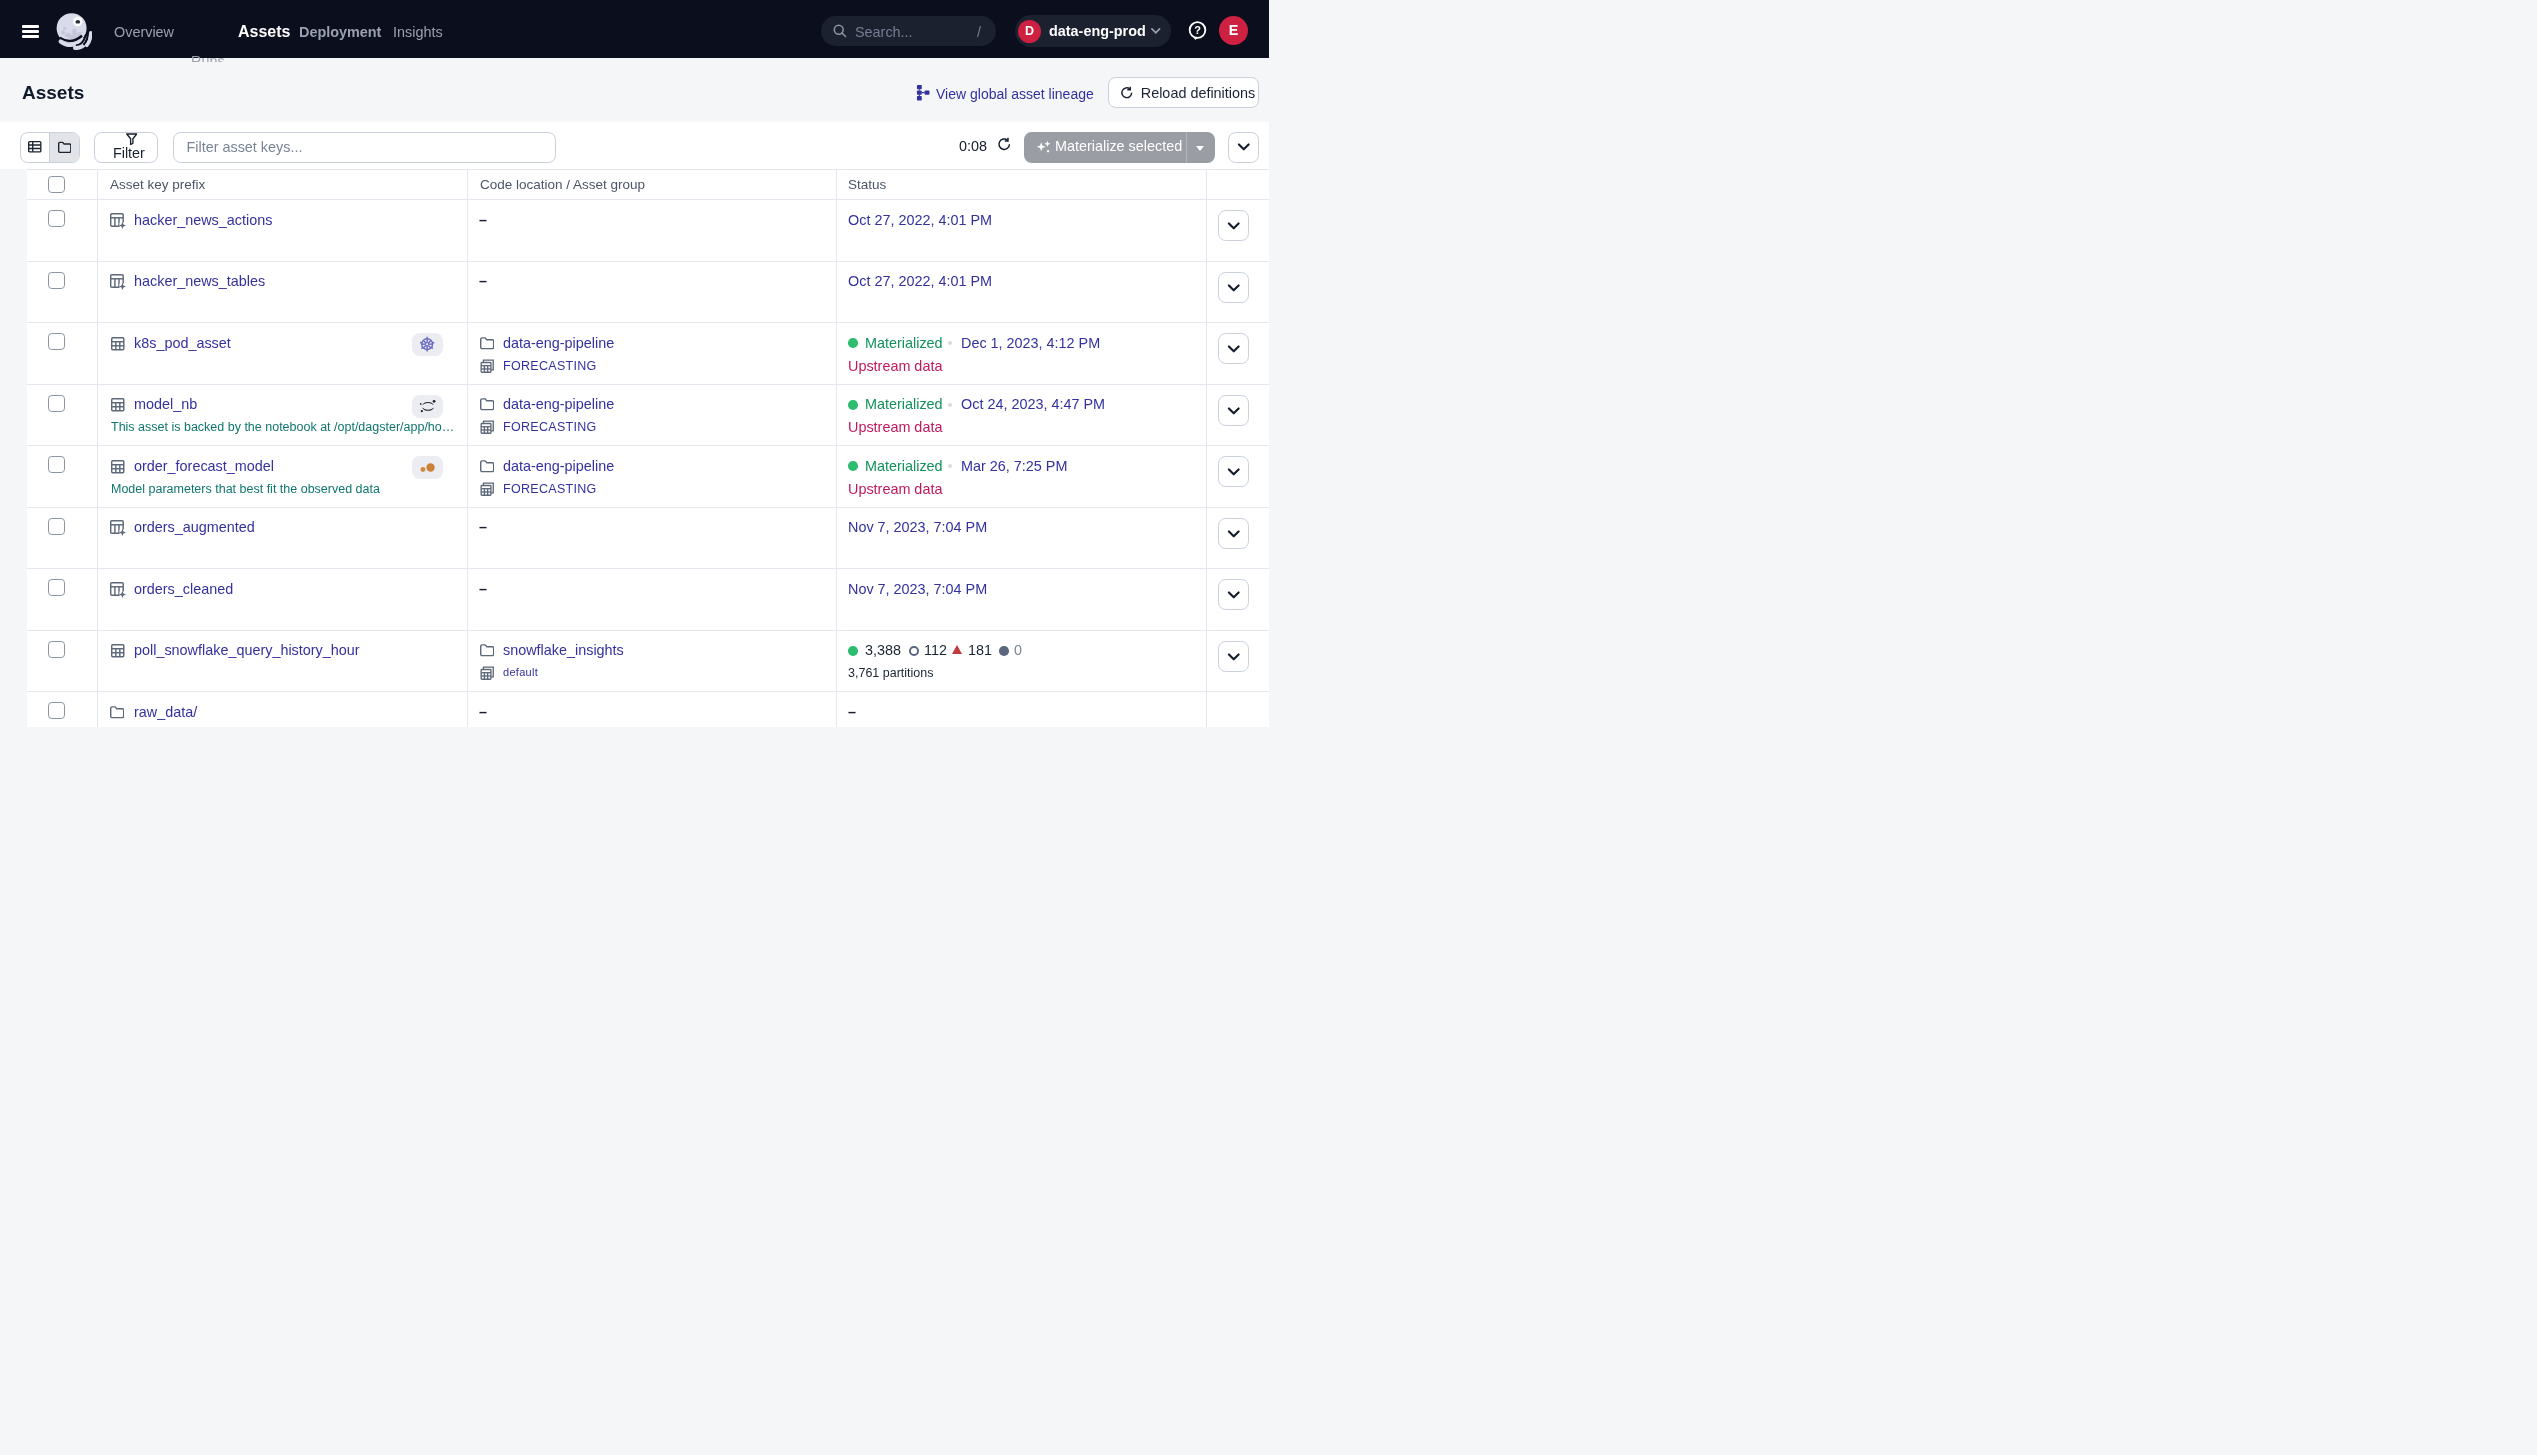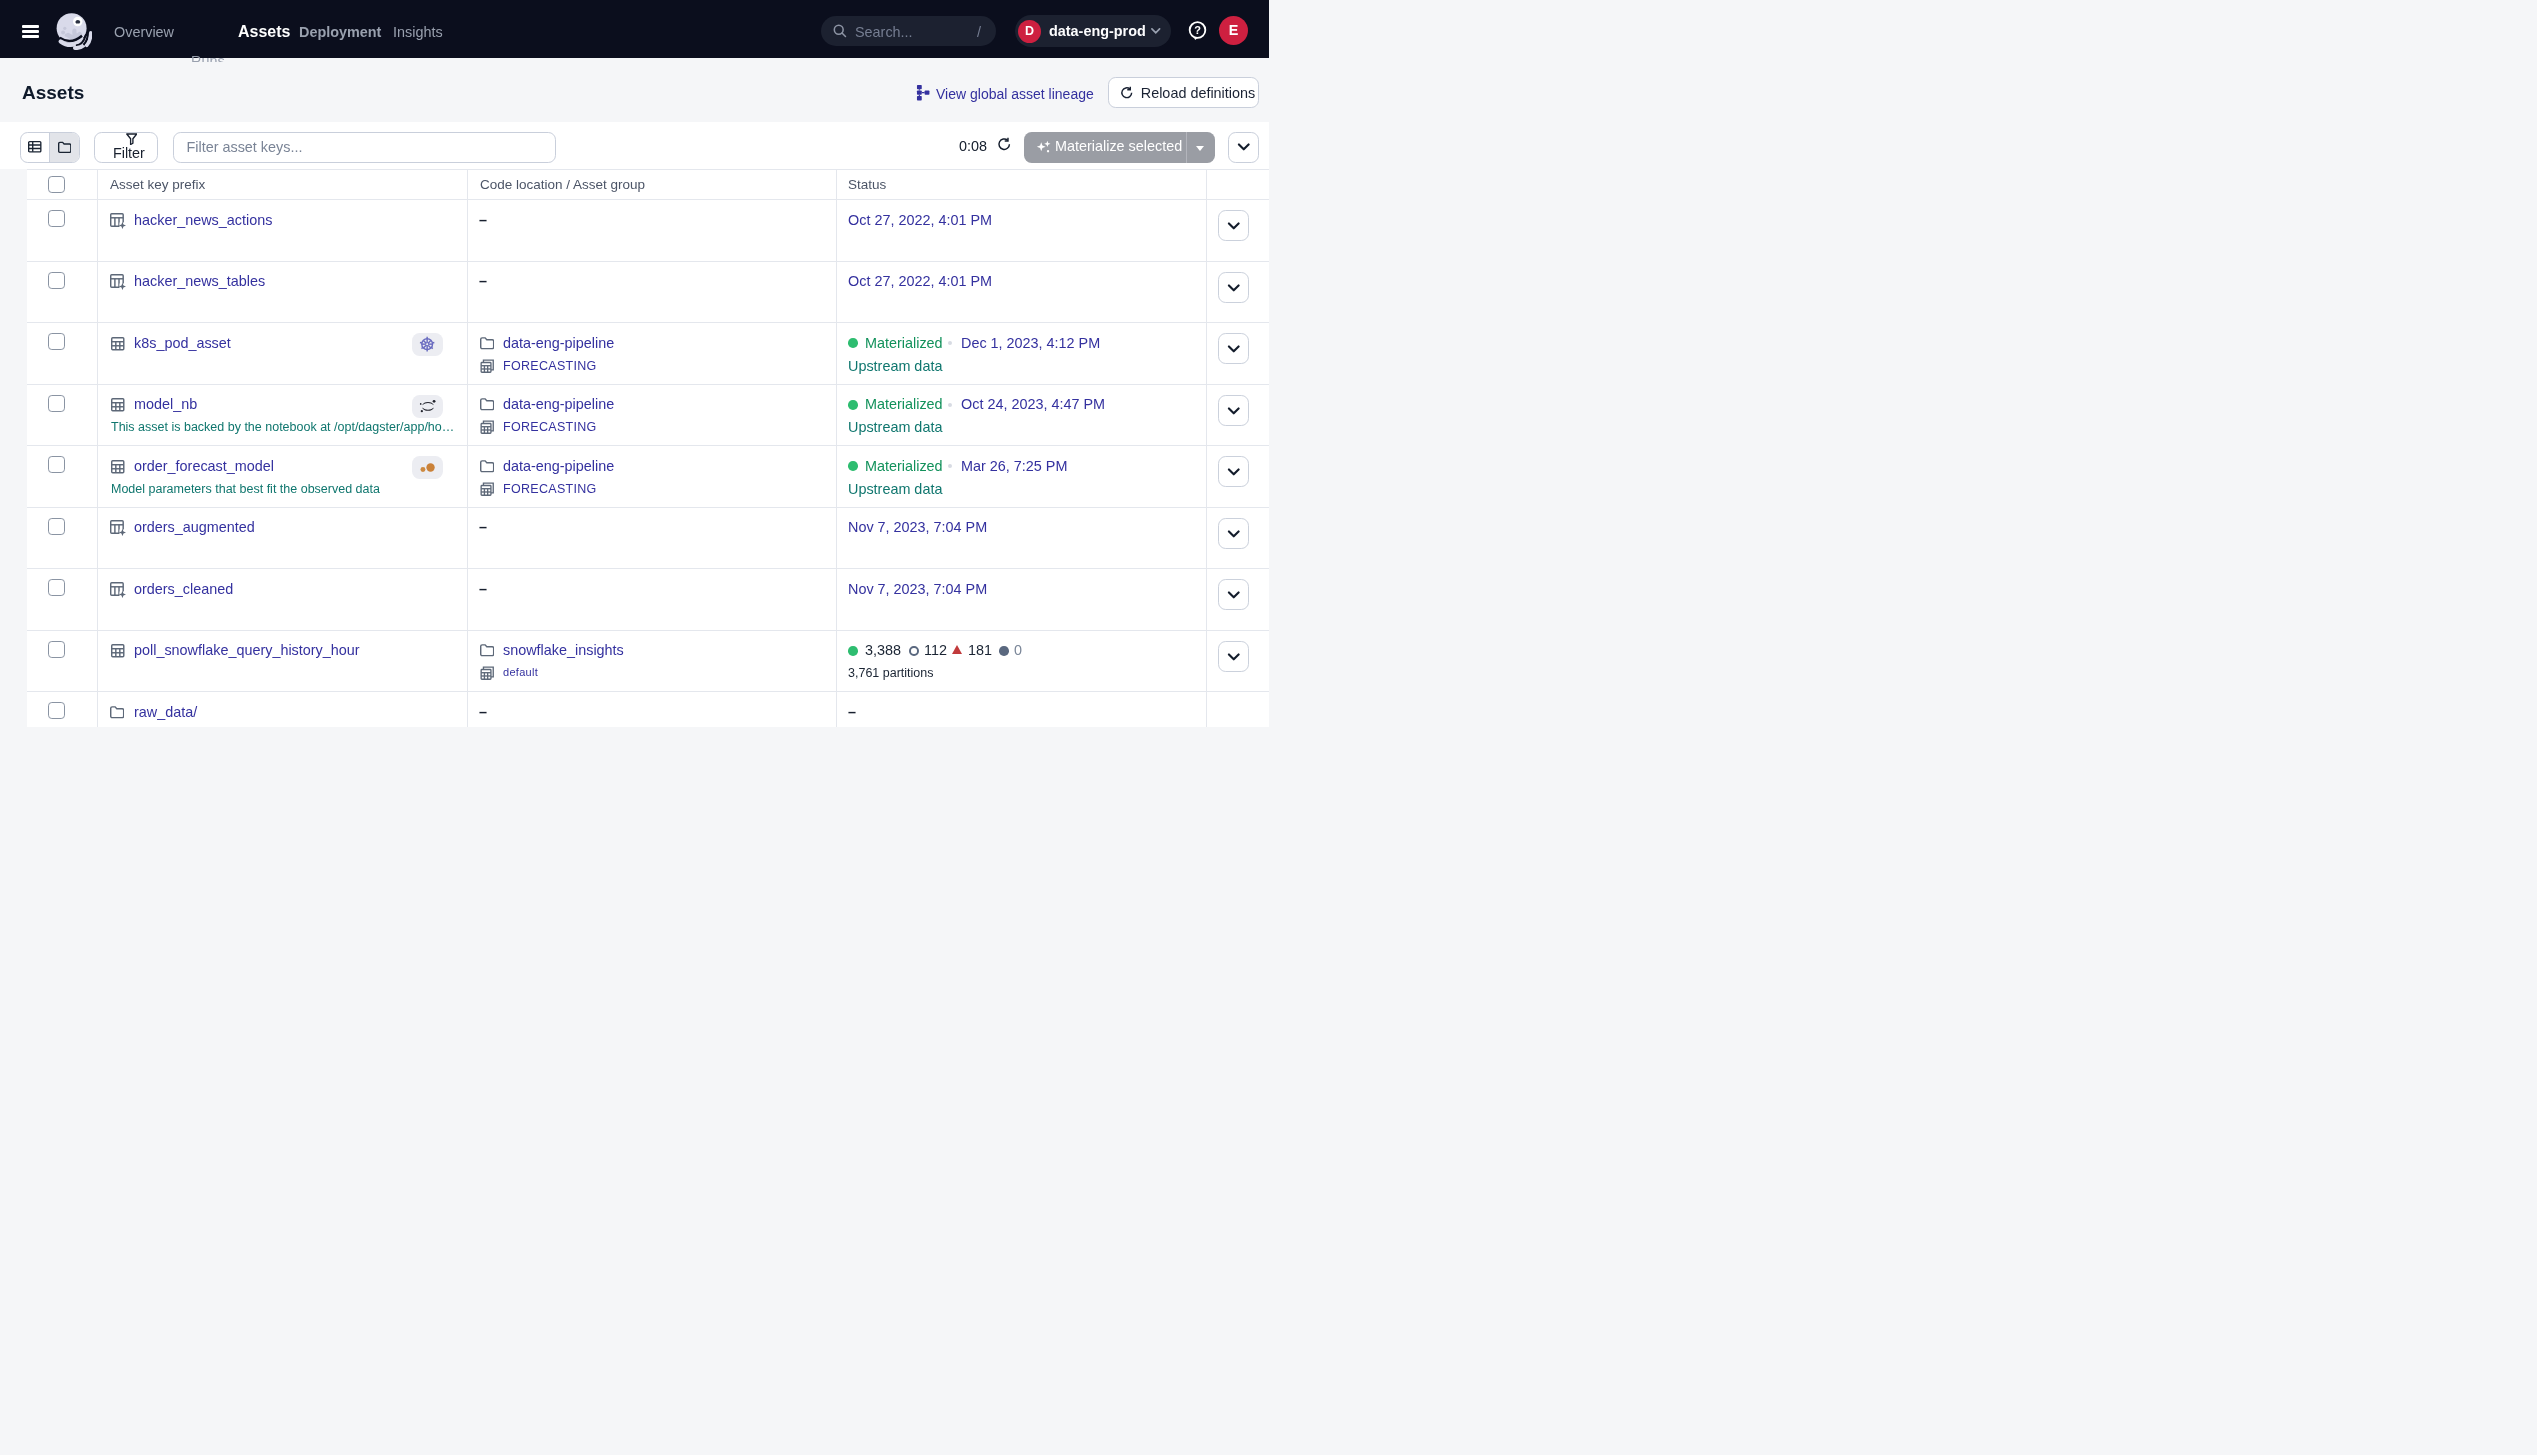--- a/index.html
+++ b/index.html
@@ -19,21 +19,21 @@
   #table { position:absolute; left:4px; top:169px; width:1269px; height:558px; background:#fff;margin-left:23px; }
   .vline { position:absolute; top:0; bottom:0; width:1px; background:#E4E7ED; }
   .hline { position:absolute; left:0; width:1255px; height:1px; background:#E4E7ED; }
   .cb { position:absolute; left:21px; width:17.3px; height:17.3px; border:1.9px solid #8A94A3; border-radius:3.8px; background:#fff; }
   .alink { position:absolute; font-size:14.4px; color:#34319F; white-space:nowrap; }
   .gray { color:#0f766e; }
   .rowbtn { position:absolute; left:1191px; width:31px; height:31px; border:1px solid #CBD1DC; border-radius:7.7px; background:#fff; }
   .badge { position:absolute; left:385px; width:31px; height:23px; border-radius:7.7px; background:#ECEDF2; display:flex; align-items:center; justify-content:center; }
   .dot { position:absolute; border-radius:50%; }
   .matgreen { color:#12915B; }
-  .amber { color:#0f766e; }
+  .amber { color:#be185d; }
   .darktxt { color:#1A2433; }
   .dash { position:absolute; font-size:14.4px; font-weight:bold; color:#18202F; }
 </style>
 </head>
 <body>
 
 <div id="nav">
   <div class="ham" style="position:absolute;left:22px;top:25px;width:17.3px;height:12.5px;">
     <b style="top:0"></b>
       <b style="top:5.2px"></b>

